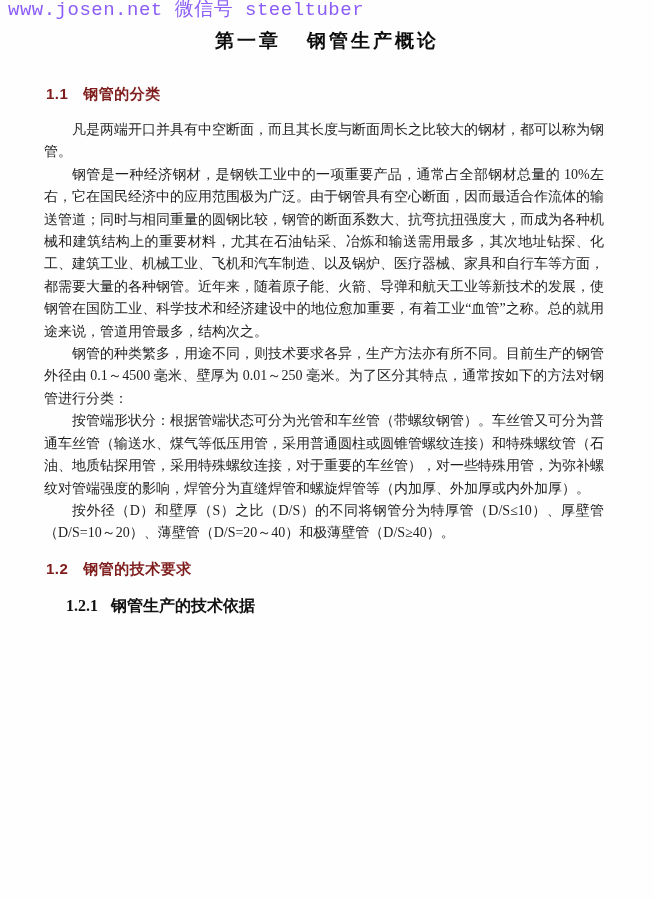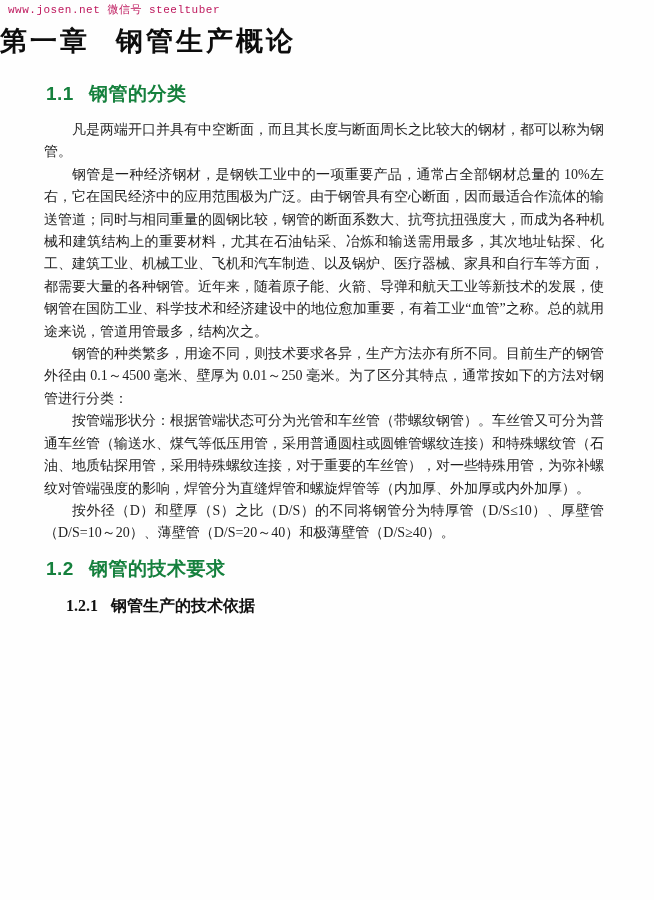--- a/index.html
+++ b/index.html
@@ -10,40 +10,41 @@
     margin:0 auto;
     background:#fefefe;
     color:#1e1e1e;
     font-family:"Liberation Serif","DejaVu Serif",serif;
     overflow:hidden;
     box-sizing:border-box;
   }
   .watermark{
     position:absolute;left:8px;top:1px;
     font-family:"Liberation Mono","DejaVu Sans Mono",monospace;
-    font-size:11px;line-height:18px;
-    color:#be185d;
+    font-size:19px;line-height:18px;
+    color:#8b5cf6;
     letter-spacing:0.5px;
     white-space:nowrap;
   }
   .doc-title{
     padding-top:25px;
+    text-align:center;
     font-family:"Liberation Sans","DejaVu Sans",sans-serif;
     font-weight:bold;
-    font-size:27px;line-height:32px;
+    font-size:19px;line-height:32px;
     color:#0d0d0d;
     letter-spacing:3px;
   }
   .doc-title .chapter{margin-right:26px;}
   .content{margin:0 50px 0 44px;}
   h2.section{
     font-family:"Liberation Sans","DejaVu Sans",sans-serif;
     font-weight:bold;
-    font-size:19px;line-height:24px;
-    color:#15803d;
+    font-size:15px;line-height:24px;
+    color:#7f1d1d;
     margin:25px 0 13px 2px;
     letter-spacing:0.5px;
   }
   h2.section .sec-num{margin-right:15px;font-family:"Liberation Sans",sans-serif;}
   h2.section-2{margin-top:12px;margin-bottom:15px;}
   h3.subsection{
     font-family:"Liberation Serif","DejaVu Serif",serif;
     font-weight:bold;
     font-size:16px;line-height:20px;
     color:#111;

